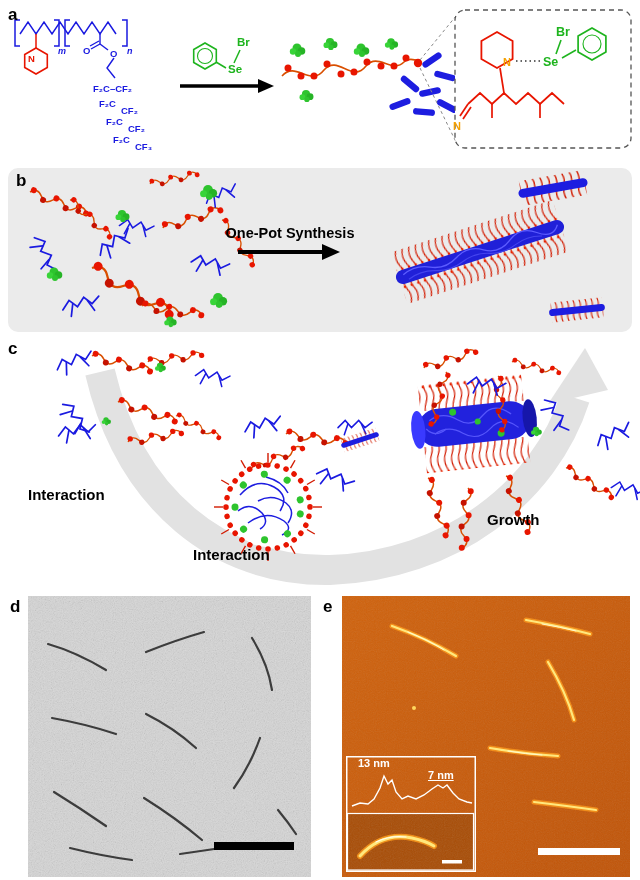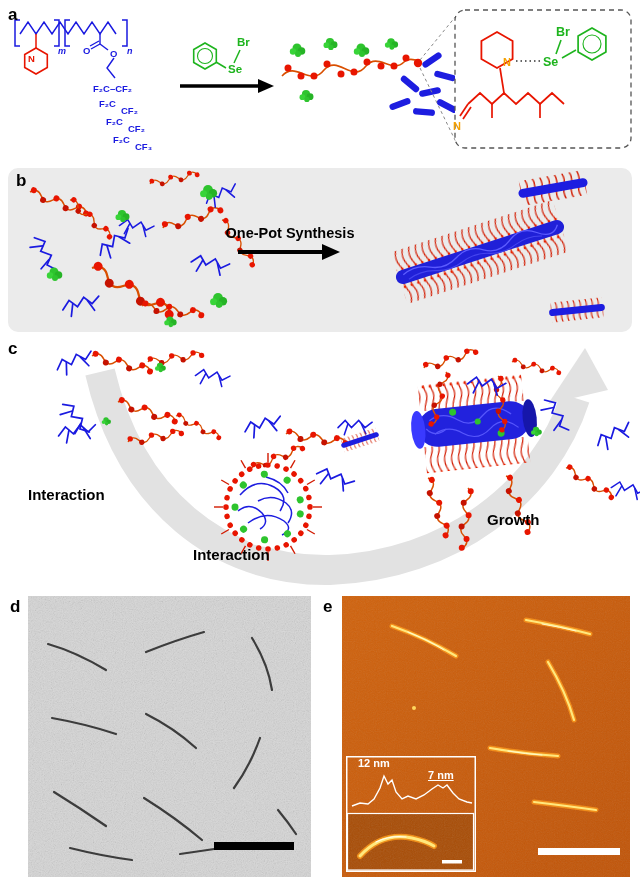--- a/index.html
+++ b/index.html
@@ -364,16 +364,16 @@
 <div class="plabel" style="left:8px;top:340px;">c</div>
 <div class="plabel" style="left:10px;top:598px;">d</div>
 <div class="plabel" style="left:323px;top:598px;">e</div>
 
 <div class="arrowlabel" style="left:210px;top:226px;">One-Pot Synthesis</div>
 
 <div class="steplabel" style="left:28px;top:470px;margin-top:17px;">Interaction</div>
 <div class="steplabel" style="left:193px;top:547px;">Interaction</div>
 <div class="steplabel" style="left:487px;top:512px;">Growth</div>
 
-<div class="profilelabel" style="left:358px;top:758px;">12 nm</div>
+<div class="profilelabel" style="left:358px;top:758px;">13 nm</div>
 <div class="profilelabel" style="left:428px;top:770px;text-decoration:underline;">7 nm</div>
 
 </div>
 
 </body></html>

